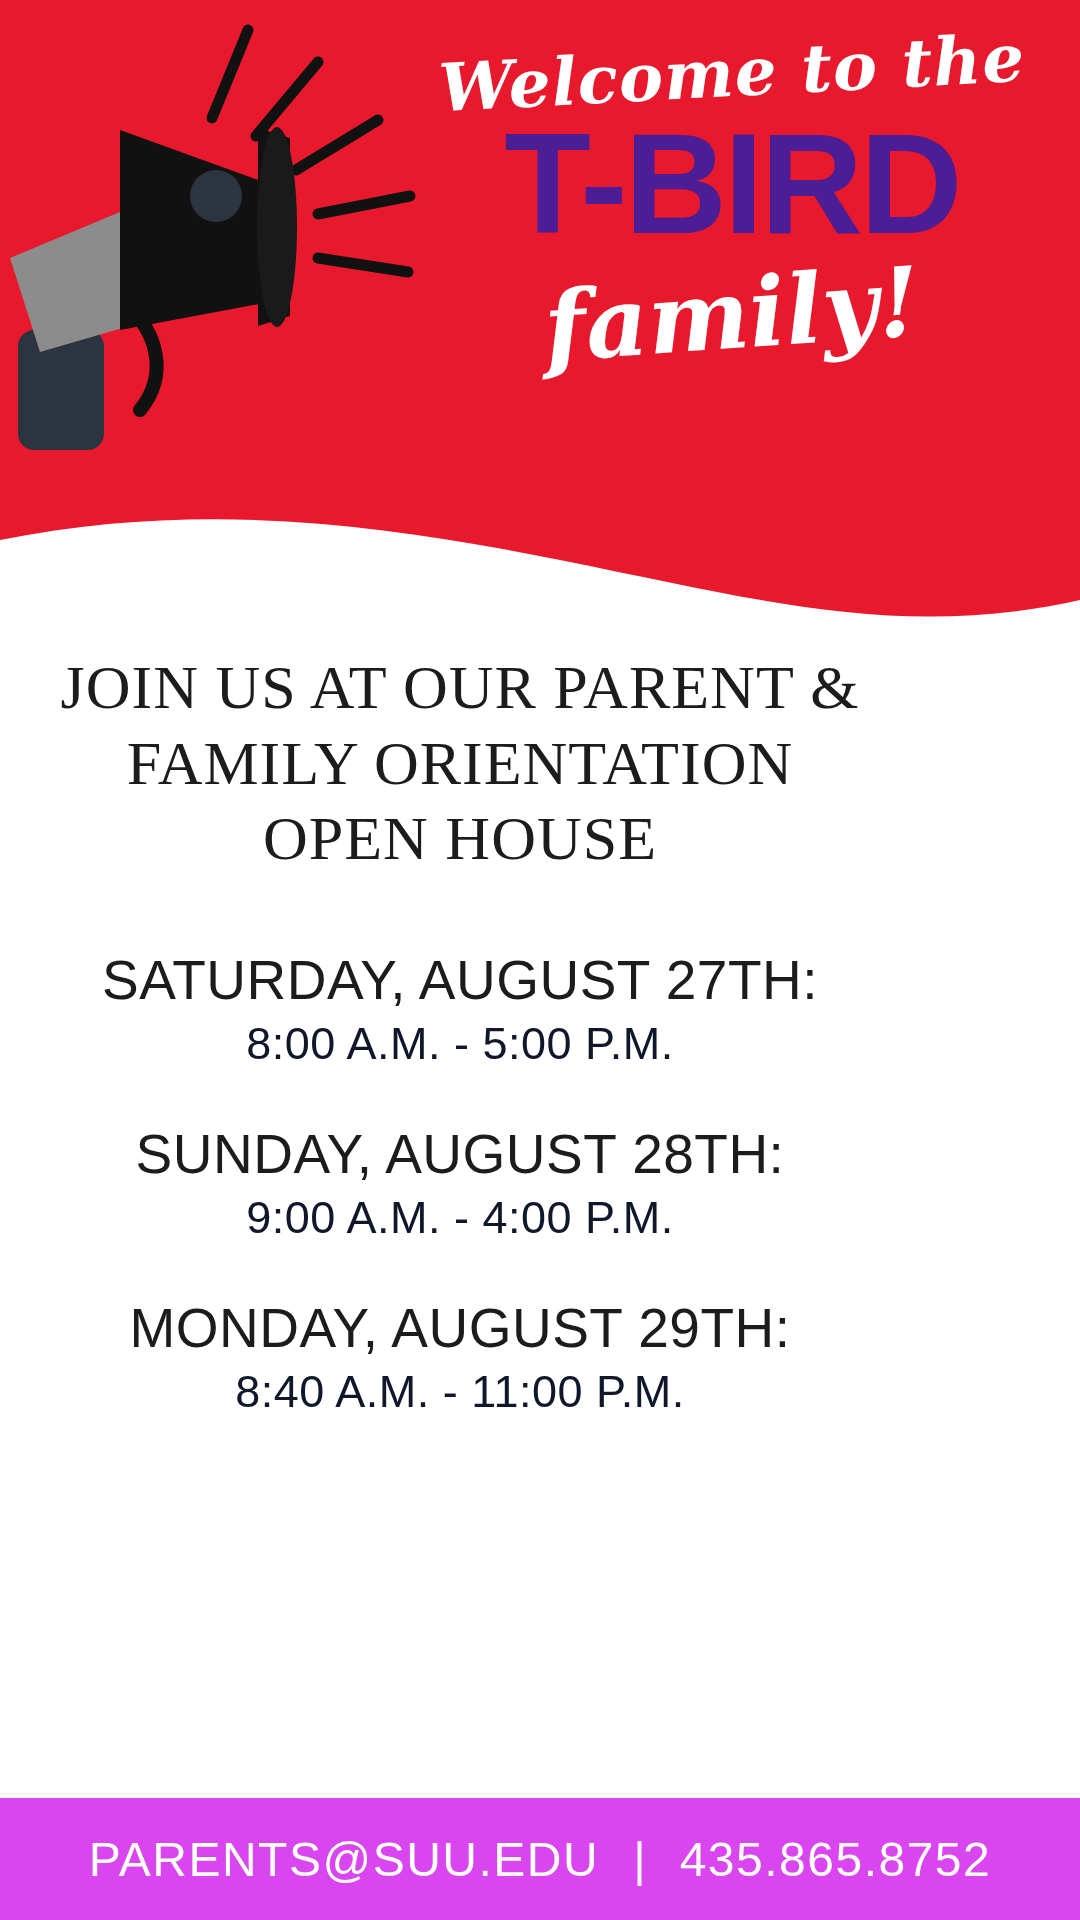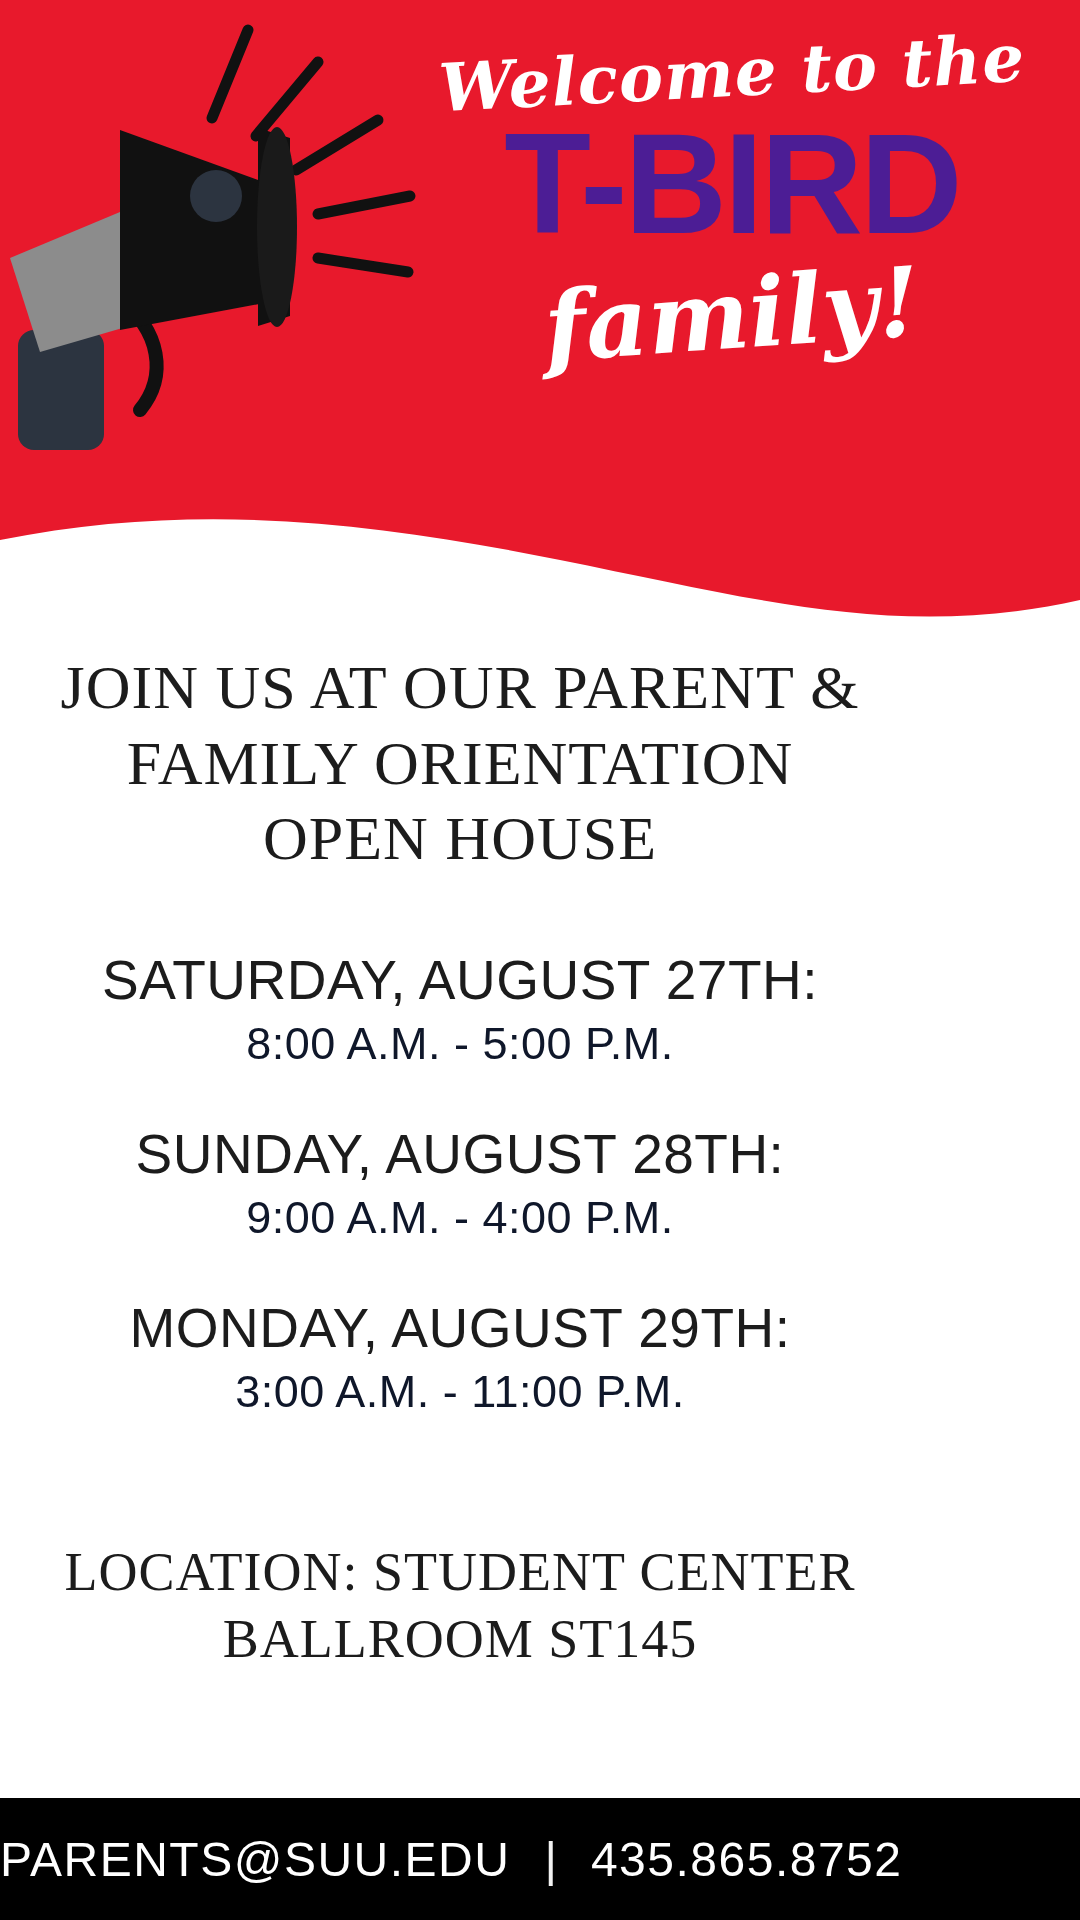--- a/index.html
+++ b/index.html
@@ -107,23 +107,24 @@
     line-height:1.25;
     color:#1c1c1c;
     letter-spacing:1px;
   }
 
   
   .footer {
     position:absolute;
     left:0; bottom:0;
     width:1080px; height:122px;
-    background:#000000;
+    background:#d946ef;
     display:flex;
     align-items:center;
+    justify-content:center;
     gap:34px;
   }
   .footer-text {
     font-family:"Liberation Sans", sans-serif;
     font-size:48px;
     color:#ffffff;
     letter-spacing:1.5px;
   }
   .footer-sep {
     font-family:"Liberation Sans", sans-serif;
@@ -178,25 +179,24 @@
       <div class="session">
         <div class="session-day">SATURDAY, AUGUST 27TH:</div>
         <div class="session-time">8:00 A.M. - 5:00 P.M.</div>
       </div>
       <div class="session">
         <div class="session-day">SUNDAY, AUGUST 28TH:</div>
         <div class="session-time">9:00 A.M. - 4:00 P.M.</div>
       </div>
       <div class="session">
         <div class="session-day">MONDAY, AUGUST 29TH:</div>
-        <div class="session-time">3:00 A.M. - 11:00 P.M.</div>
+        <div class="session-time">8:40 A.M. - 11:00 P.M.</div>
       </div>
     </div>
 
-    <div class="location">LOCATION: STUDENT CENTER BALLROOM ST145</div>
   </div>
 
   <div class="footer">
     <span class="footer-text">PARENTS@SUU.EDU</span>
     <span class="footer-sep">|</span>
     <span class="footer-text">435.865.8752</span>
   </div>
 
 </div>
 

